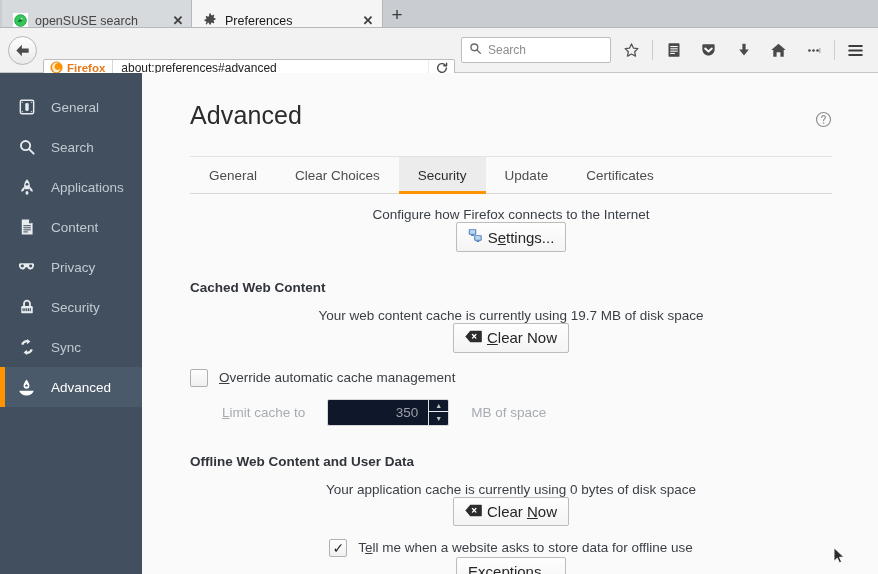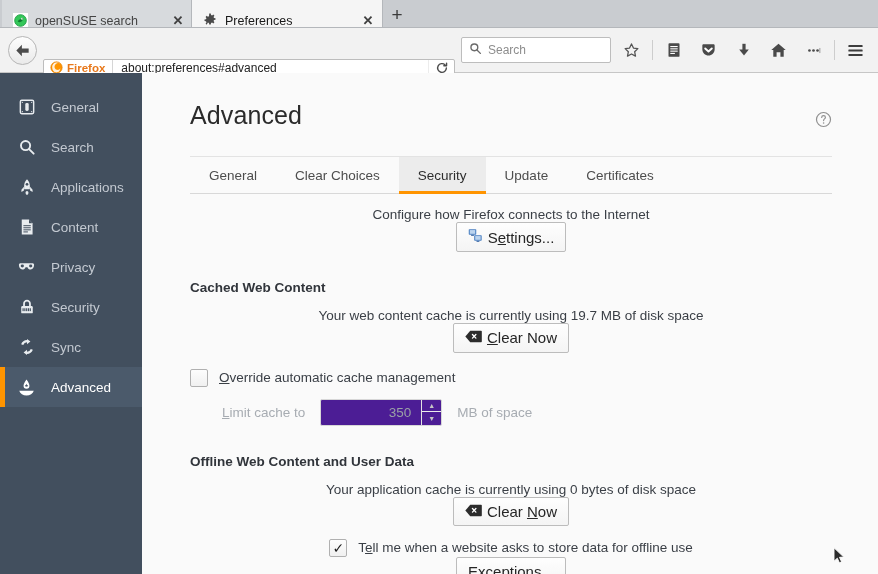--- a/index.html
+++ b/index.html
@@ -244,29 +244,29 @@
     width: 18px; height: 18px; flex: 0 0 18px;
     border: 1px solid #b0b0b0;
     background: linear-gradient(#fdfdfd, #f0f0f0);
     border-radius: 2px;
     display: flex; align-items: center; justify-content: center;
     font-size: 14px; color: #1d1d1d;
   }
   .check-label { font-size: 13.5px; color: #3a3f46; }
 
   .limitrow {
-    display: flex; align-items: center; gap: 15px;
+    display: flex; align-items: center; gap: 22px;
     margin-top: 12px;
     padding-left: 32px;
   }
   .limit-label { font-size: 13.5px; color: #a7acb2; }
   .spinner {
     display: flex; align-items: stretch;
     border: 1px solid #d7d7d7;
-    background: #4c1d95;
+    background: #0f172a;
     border-radius: 2px;
     height: 27px;
     width: 122px;
   }
   .spin-val {
     flex: 1 1 auto;
     display: flex; align-items: center; justify-content: flex-end;
     padding-right: 10px;
     font-size: 13.5px;
     color: #9aa0a6;

